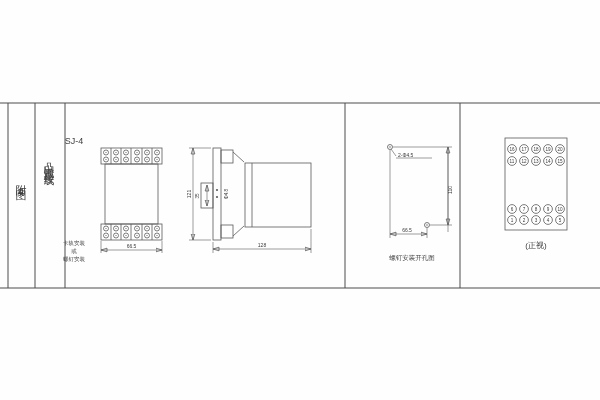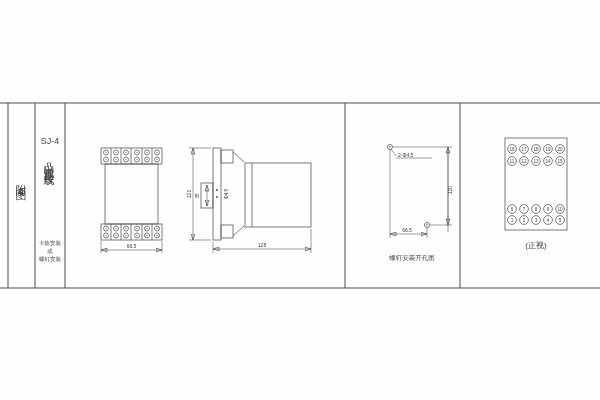--- a/index.html
+++ b/index.html
@@ -6,21 +6,21 @@
   .canvas{position:relative;width:600px;height:400px;background:#fefefe;overflow:hidden;
           font-family:"Liberation Sans","DejaVu Sans",sans-serif;color:#3c3c3c;}
   svg{position:absolute;left:0;top:0;}
   svg line,svg rect,svg path,svg circle,svg polyline{stroke:#5a5a5a;fill:none;stroke-width:0.8;}
   svg .grid{stroke:#4d4d4d;stroke-width:1;}
   svg .thin{stroke-width:0.6;}
   svg .dot{fill:#5a5a5a;stroke:none;}
   svg text{fill:#3c3c3c;stroke:none;font-family:"Liberation Sans","DejaVu Sans",sans-serif;}
   .t-abs{position:absolute;line-height:1;}
   .vtext{writing-mode:vertical-rl;text-orientation:upright;}
-  .ctr{text-align:center;}
+  .ctr{text-align:center;margin-left:24px;}
 </style>
 </head>
 <body>
 
 <div class="canvas">
 
 <svg width="600" height="400" viewBox="0 0 600 400">
   <defs>
     <marker id="ar" markerWidth="8" markerHeight="8" refX="6" refY="3" orient="auto" markerUnits="userSpaceOnUse">
       <path d="M0,1.2 L6,3 L0,4.8 z" fill="#5a5a5a" stroke="none"></path>

